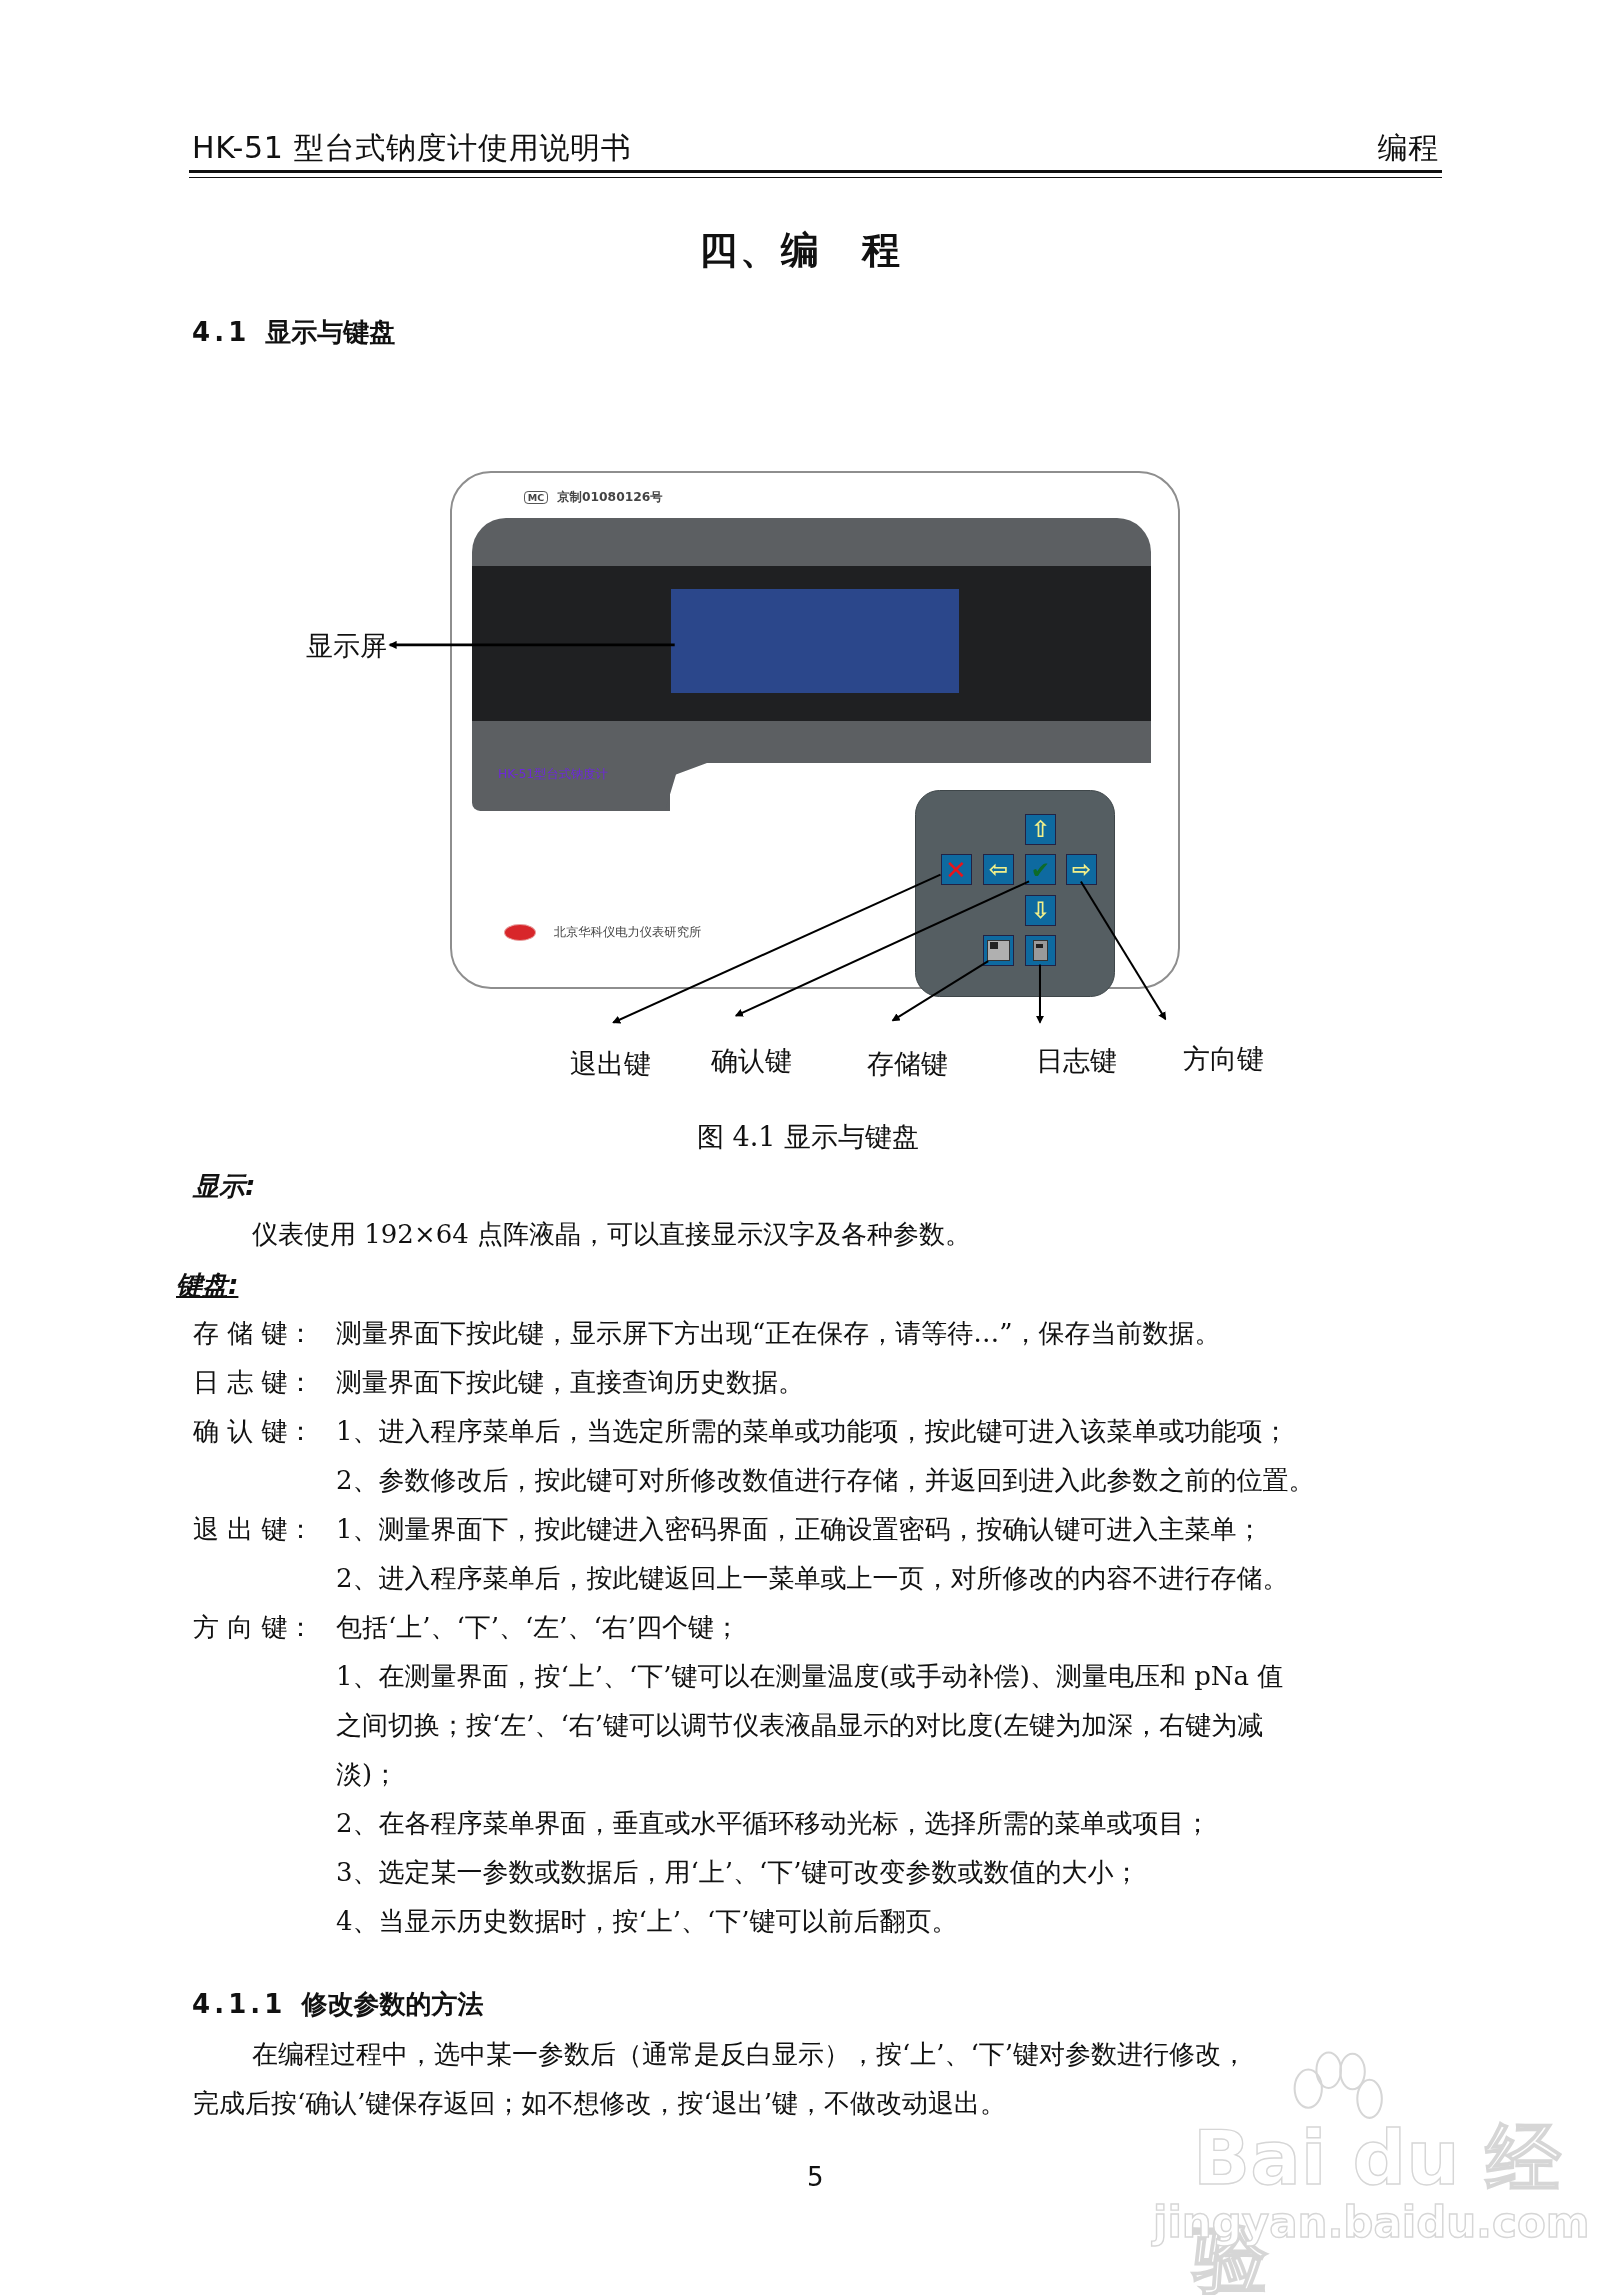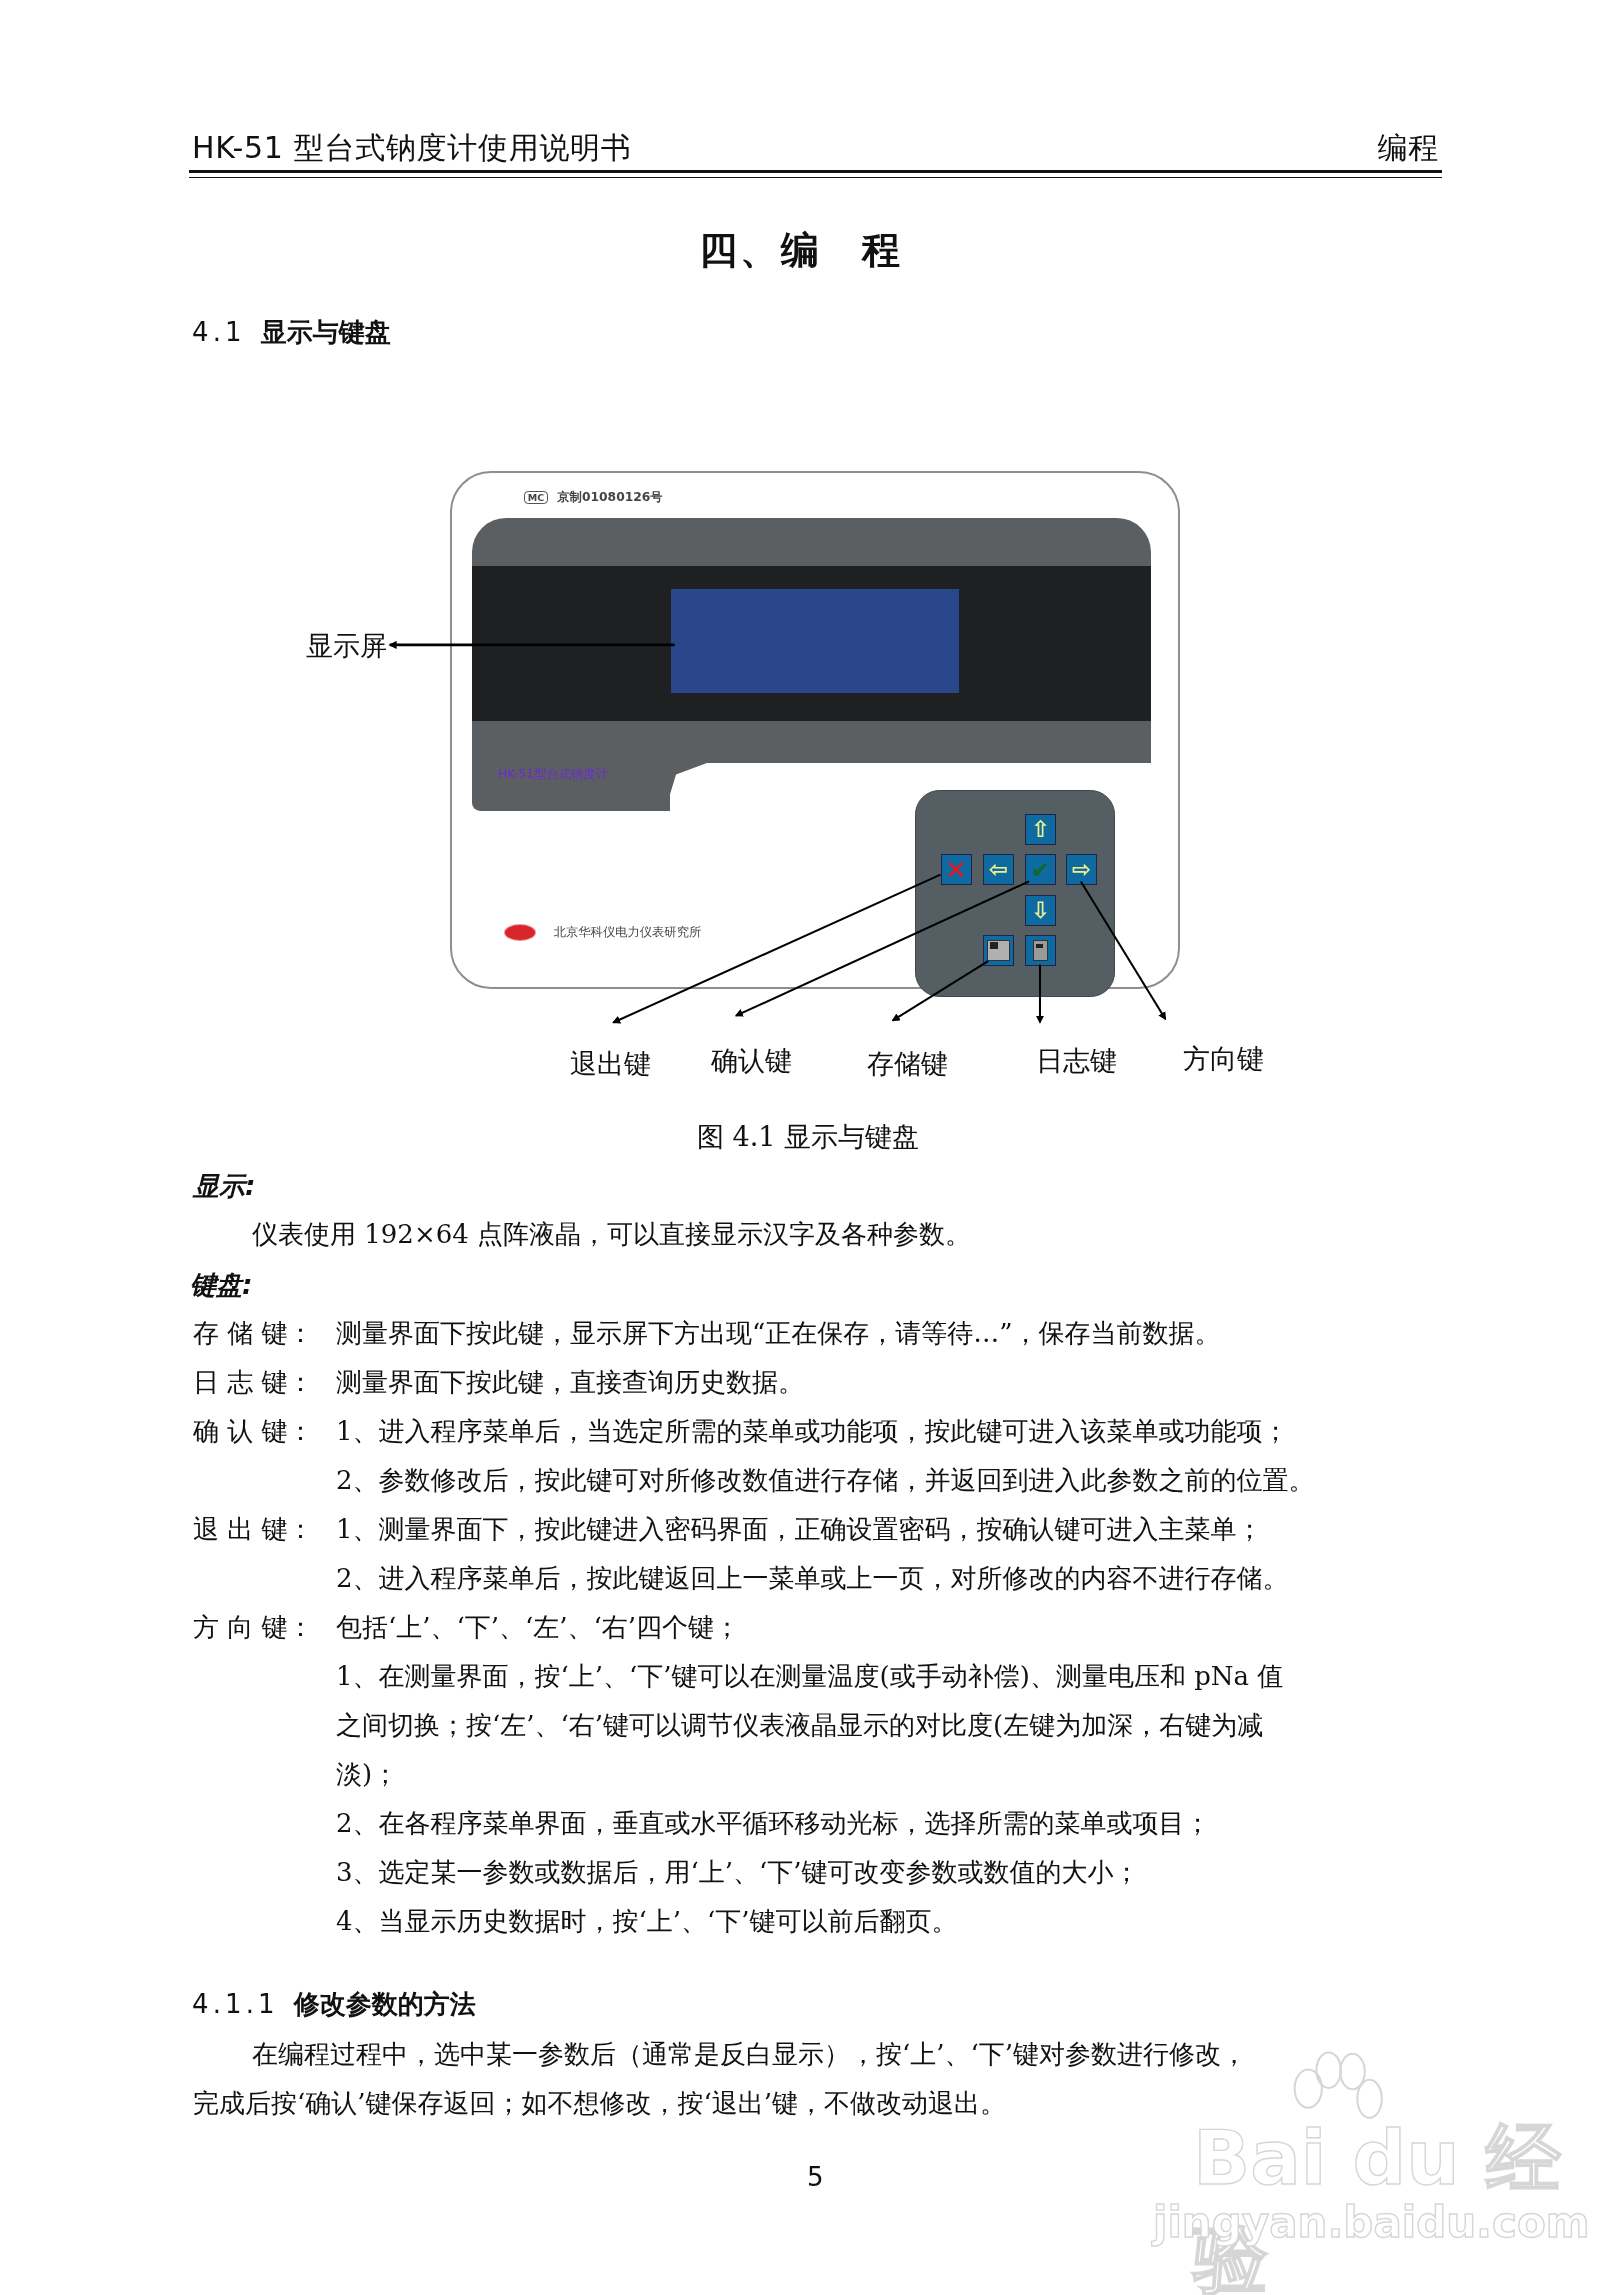--- a/index.html
+++ b/index.html
@@ -3,21 +3,21 @@
 <meta charset="utf-8">
 <style>
   html,body{margin:0;padding:0;background:#fff;}
   body{width:1622px;height:2295px;position:relative;overflow:hidden;font-family:"DejaVu Serif","Liberation Serif",serif;color:#111;}
   .abs{position:absolute;white-space:nowrap;}
   .hdr{font-family:"DejaVu Sans","Liberation Sans",sans-serif;font-size:30px;top:128px;letter-spacing:0.7px;}
   .rule1{position:absolute;left:189px;width:1253px;top:170px;height:3.4px;background:#111;}
   .rule2{position:absolute;left:189px;width:1253px;top:177px;height:1.4px;background:#111;}
   .title{font-family:"DejaVu Sans","Liberation Sans",sans-serif;font-weight:bold;font-size:38px;top:225px;left:0;width:1602px;text-align:center;letter-spacing:2.7px;}
   .h2{font-family:"DejaVu Sans","Liberation Sans",sans-serif;font-weight:bold;font-size:26px;}
-  .h2 .num{font-weight:normal;margin-right:15px;letter-spacing:4.1px;}
+  .h2 .num{font-weight:bold;margin-right:15px;letter-spacing:4.1px;}
   .body{font-size:26px;line-height:49px;}
   .ital{font-style:italic;font-weight:bold;font-family:"DejaVu Sans","Liberation Sans",sans-serif;font-size:26px;}
   .keyname{display:inline-block;width:143px;letter-spacing:0;}
   
   .device{position:absolute;left:450px;top:471px;width:730px;height:518px;border:2.7px solid #8e8e8e;border-radius:41px;background:#fff;box-sizing:border-box;}
   .dev-top{position:absolute;left:472px;top:518px;width:679px;height:245px;background:#5c5f62;border-radius:34px 34px 0 0;}
   .dev-black{position:absolute;left:472px;top:566px;width:679px;height:155px;background:#1f2022;}
   .lcd{position:absolute;left:671px;top:589px;width:288px;height:104px;background:#2b478b;}
   .dev-bottom-tab{position:absolute;left:472px;top:762px;width:198px;height:49px;background:#5c5f62;border-radius:0 0 0 8.2px;}
   .dev-bottom-notch{position:absolute;left:654px;top:750px;width:55px;height:61px;background:#5c5f62;clip-path:polygon(0 0,100% 0,100% 20%,40% 40%,20% 100%,0 100%);}
@@ -109,21 +109,21 @@
   <div class="abs lbl" style="left:827px;top:1046px;">存储键</div>
   <div class="abs lbl" style="left:996px;top:1043px;">日志键</div>
   <div class="abs lbl" style="left:1143px;top:1041px;">方向键</div>
 
   <div class="abs cap" style="left:697px;top:1119px;">图 4.1  显示与键盘</div>
 </div>
 
 <div class="abs ital" style="left:193px;top:1169px;">显示:</div>
 <div class="abs body" style="left:252px;top:1210px;">仪表使用 192×64 点阵液晶，可以直接显示汉字及各种参数。</div>
 
-<div class="abs ital" style="left:190px;top:1268px;">键盘:</div>
+<div class="abs ital" style="left:176px;top:1268px;text-decoration:underline;">键盘:</div>
 
 <div class="abs body" style="left:193px;top:1309px;">
   <span class="keyname">存 储 键：</span><span>测量界面下按此键，显示屏下方出现“正在保存，请等待…”，保存当前数据。</span>
 </div>
 <div class="abs body" style="left:193px;top:1358px;">
   <span class="keyname">日 志 键：</span><span>测量界面下按此键，直接查询历史数据。</span>
 </div>
 <div class="abs body" style="left:193px;top:1407px;">
   <span class="keyname">确 认 键：</span><span>1、进入程序菜单后，当选定所需的菜单或功能项，按此键可进入该菜单或功能项；</span>
 </div>

